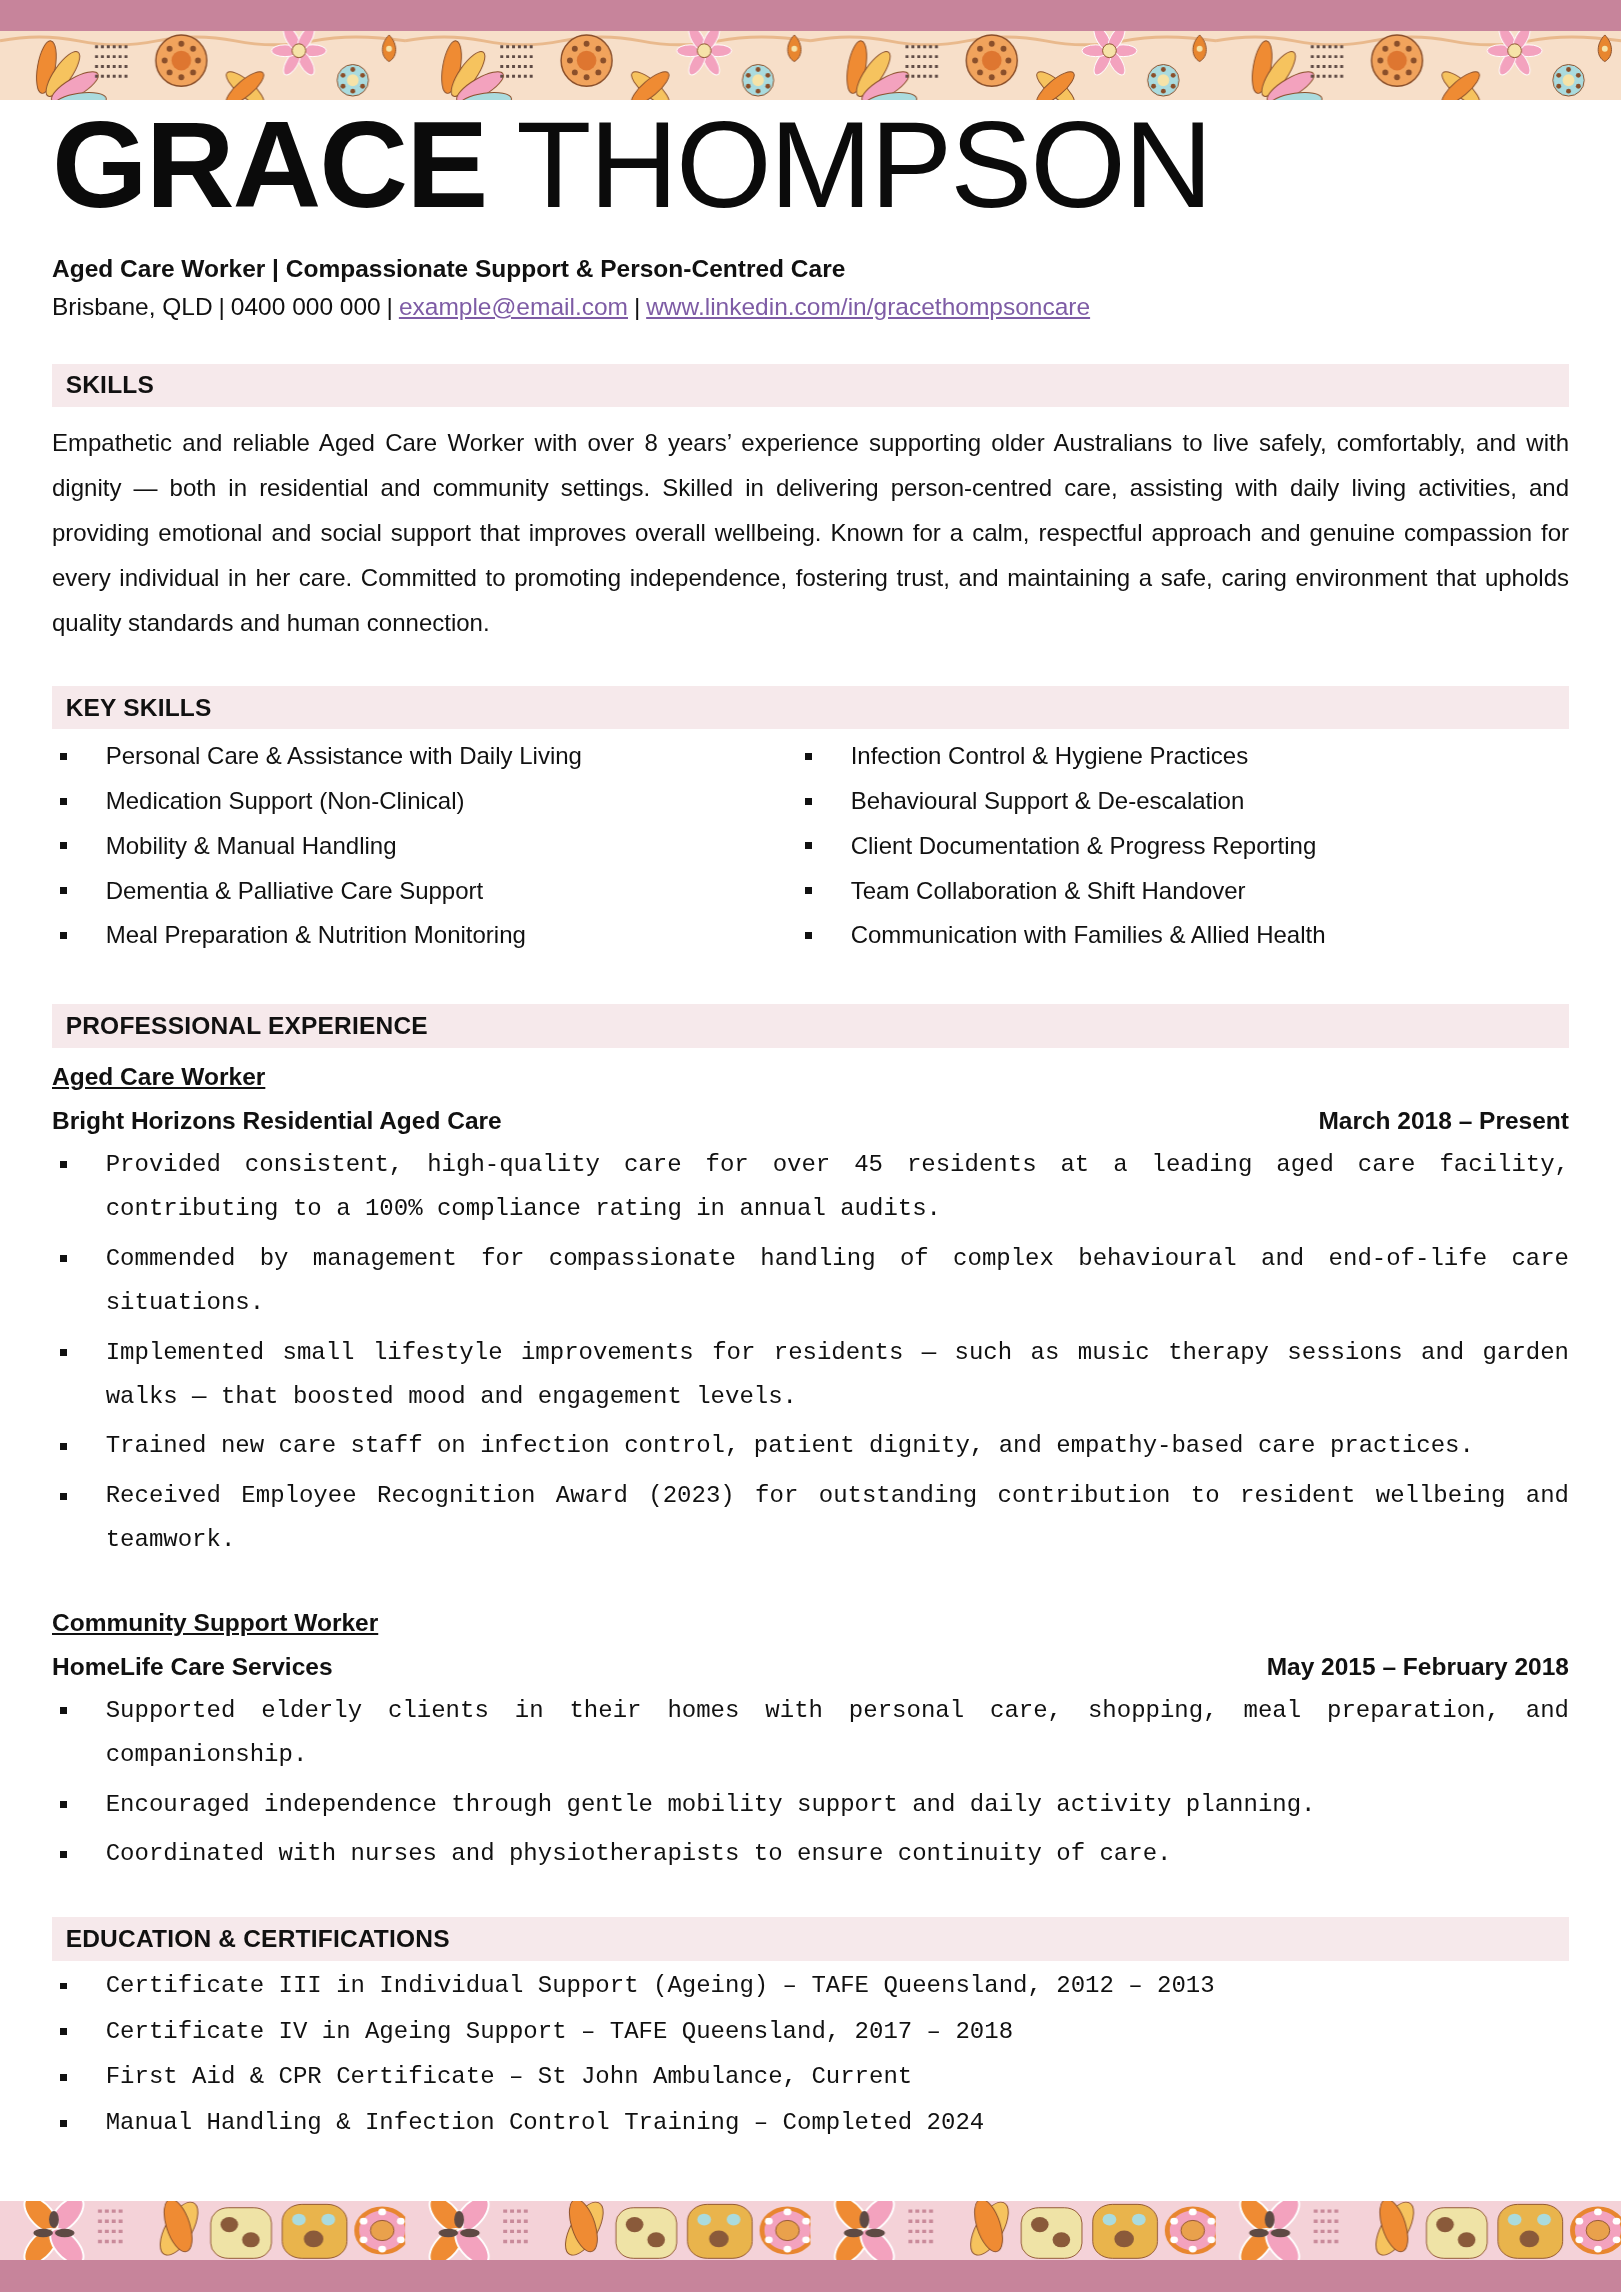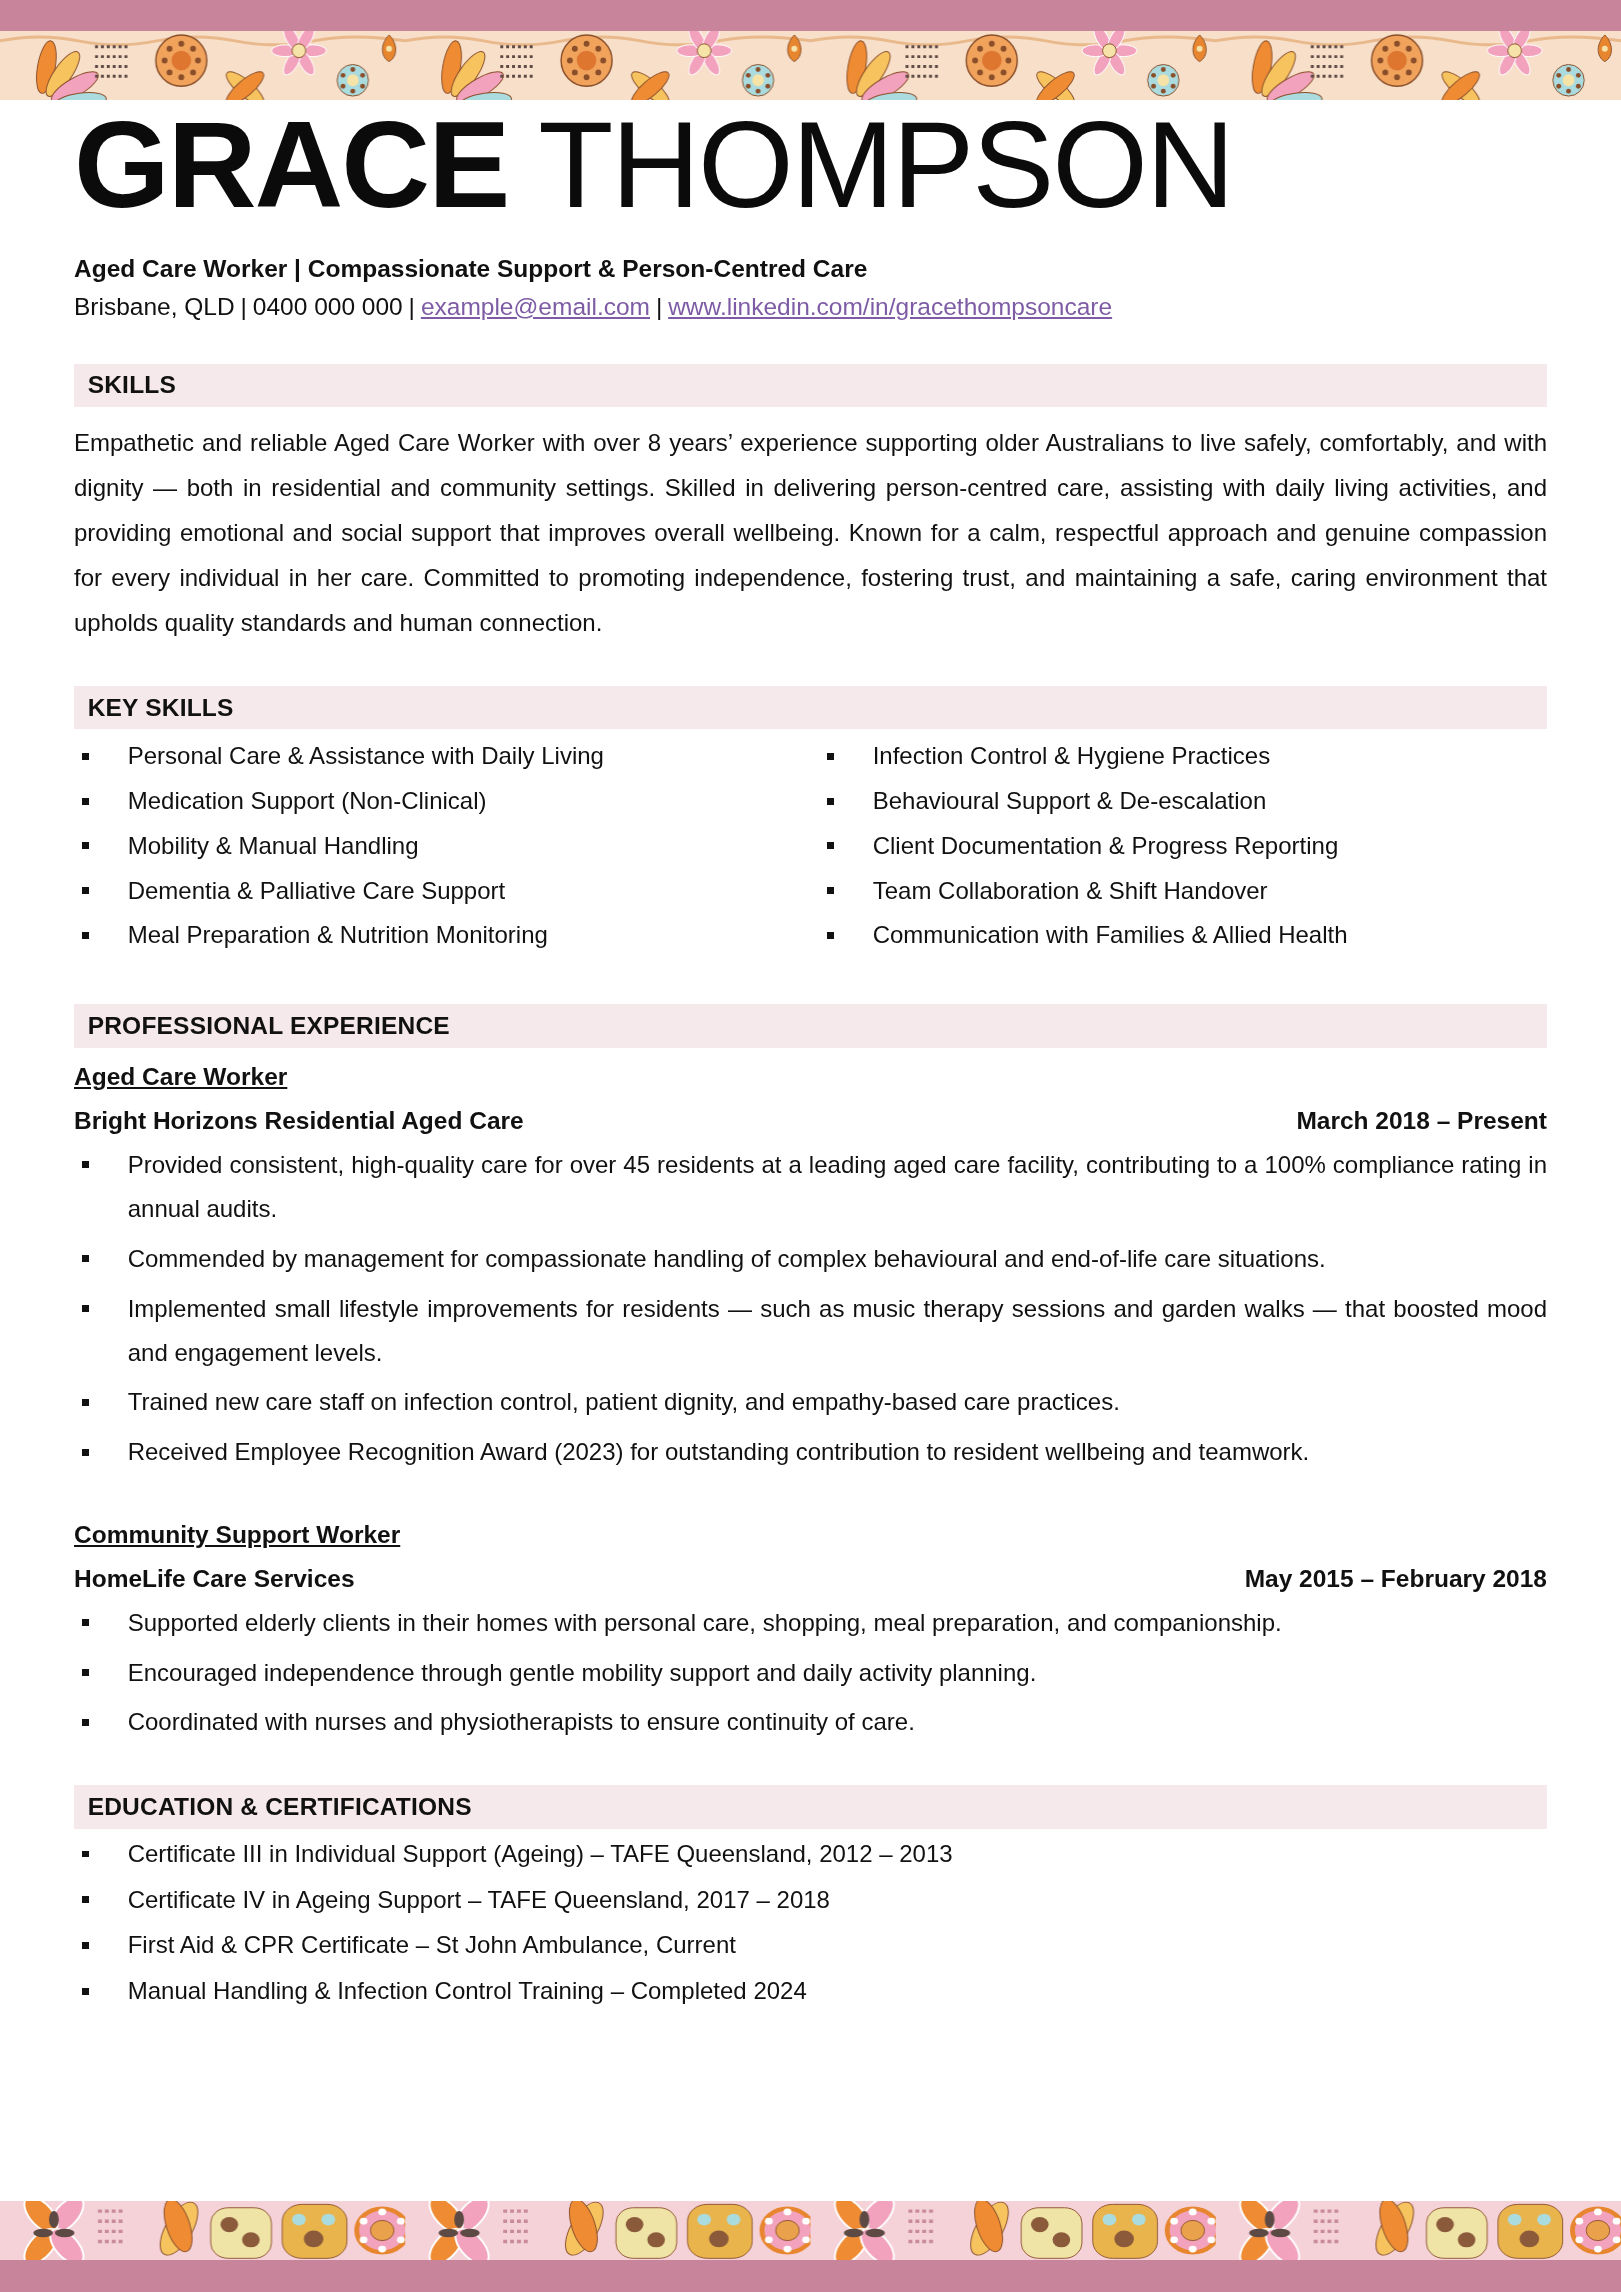--- a/index.html
+++ b/index.html
@@ -13,21 +13,21 @@
   body{
     width:1621px;height:2293px;position:relative;background:#ffffff;
     font-family:"Liberation Sans",sans-serif;color:var(--ink);overflow:hidden;
   }
   .accent-bar{width:100%;height:31px;background:var(--accent);}
   .accent-bar.bottom{position:absolute;left:0;bottom:0;height:33px;}
   .floral{width:100%;height:69px;display:block;}
   .floral-bottom-wrap{position:absolute;left:0;bottom:33px;width:100%;height:59px;}
   .floral-bottom-wrap svg{width:100%;height:59px;display:block;}
 
-  .content{padding:0 74px;}
+  .content{padding:0 52px;}
 
   .name{
     margin-top:2px;font-size:123px;line-height:1.02;letter-spacing:-2px;
     white-space:nowrap;color:#0b0b0b;
   }
   .name .first{font-weight:700;}
   .name .last{font-weight:400;}
 
   .tagline{margin-top:25.5px;font-size:24.5px;font-weight:700;line-height:1.3;}
   .contact{margin-top:5.9px;font-size:24.5px;line-height:1.3;}
@@ -48,21 +48,21 @@
   .skill-item{display:flex;align-items:flex-start;font-size:24px;line-height:33px;margin-bottom:11.8px;}
   .sq{flex:none;width:6.9px;height:6.9px;background:#111;margin:13.7px 39px 0 7.8px;}
 
   .job-title{margin-top:13.7px;font-size:24.5px;font-weight:700;line-height:1.3;text-decoration:underline;}
   .job-title.second{margin-top:45px;}
   .company-row{margin-top:13.7px;display:flex;justify-content:space-between;align-items:flex-end;}
   .company{font-size:24.5px;font-weight:700;}
   .dates{font-size:24.5px;font-weight:700;white-space:nowrap;}
 
   .bullets{margin-top:7.8px;}
-  .b-item{display:flex;align-items:flex-start;font-size:24px;line-height:44px;margin-bottom:5.9px;}
+  .b-item{display:flex;align-items:flex-start;font-size:24px;line-height:44px;margin-bottom:5.9px;font-family:Liberation Mono, monospace;}
   .b-item .sq{margin-top:18.6px;}
   .b-text{flex:1;text-align:justify;}
   .edu .b-item{line-height:33px;margin-bottom:12.7px;}
   .edu .b-item .sq{margin-top:13.7px;}
   .edu .b-text{text-align:left;}
 </style>
 </head>
 <body>
 
 <div class="accent-bar"></div>

